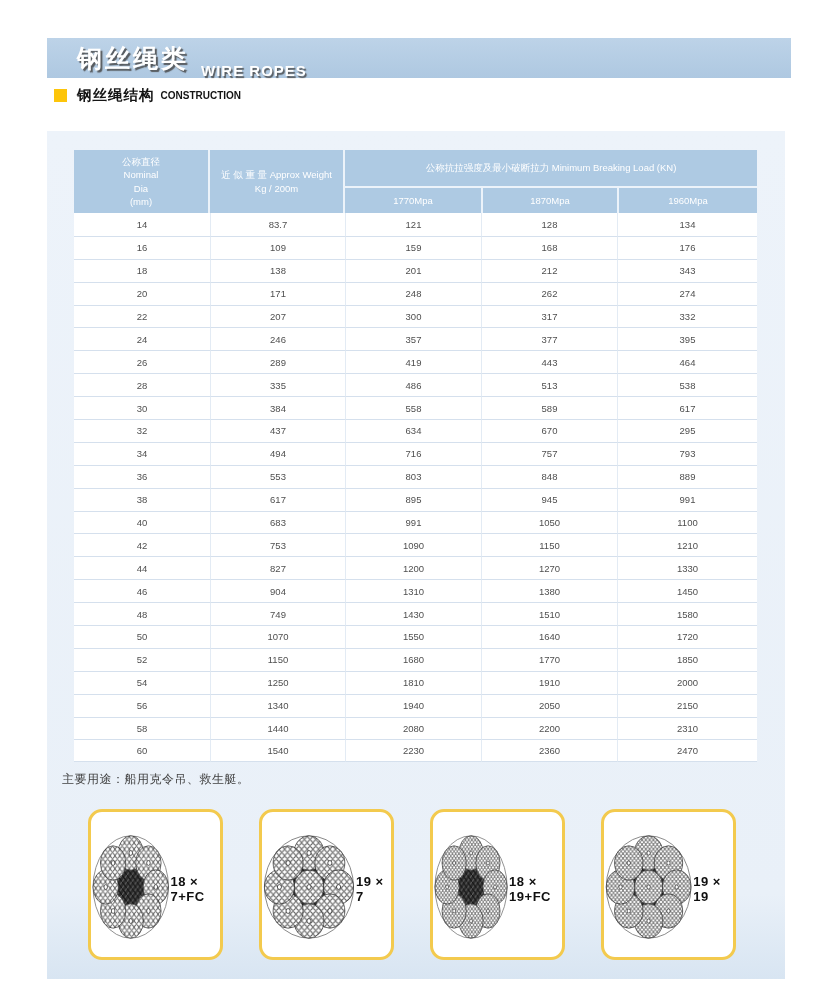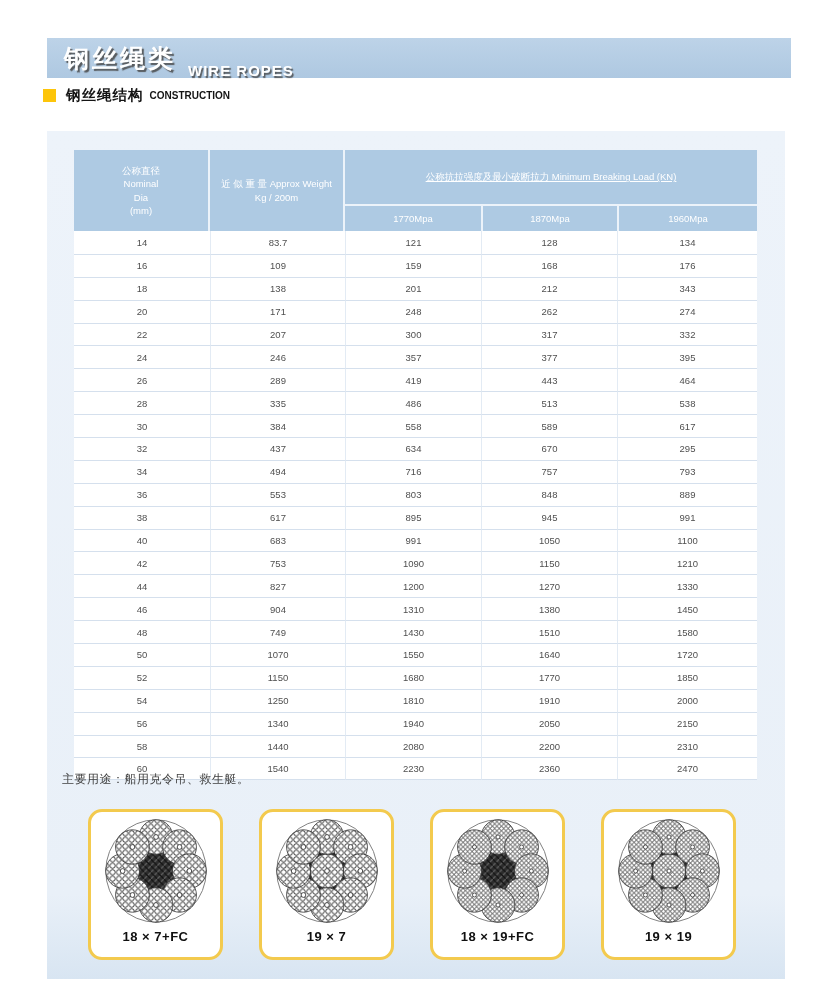--- a/index.html
+++ b/index.html
@@ -6,70 +6,70 @@
   html,body { background:#ffffff; }
   body {
     width:830px; height:1000px; position:relative;
     font-family:"Liberation Sans","DejaVu Sans",sans-serif;
     overflow:hidden;
   }
   
   .banner {
     position:absolute; left:47px; top:38px; width:744px; height:40px;
     background:linear-gradient(180deg,#bdd3e8 0%,#aec8e1 100%);
-    display:flex; align-items:center; padding-left:17px;
+    display:flex; align-items:center; padding-left:30px;
   }
   .banner-cn {
     font-size:25px; font-weight:bold; color:#ffffff; letter-spacing:3px;
     text-shadow:2px 2px 1px rgba(70,70,70,.85);
   }
   .banner-en {
     font-size:15px; font-weight:bold; color:#ffffff; letter-spacing:1px;
     margin-left:12px; margin-top:25px;
     text-shadow:1.5px 1.5px 1px rgba(70,70,70,.85);
   }
   
-  .section-heading { position:absolute; left:43px; top:86px; display:flex; align-items:center; }
+  .section-heading { position:absolute; left:54px; top:86px; display:flex; align-items:center; }
   .bullet { width:13px; height:13px; background:#fdc50a; display:inline-block; }
   .sec-cn { font-size:14.5px; font-weight:bold; color:#141414; margin-left:10px; letter-spacing:1px; }
   .sec-en { font-size:10px; font-weight:bold; color:#141414; margin-left:6px; }
   
   .panel {
     position:absolute; left:47px; top:115px; width:738px; height:848px;
     background:linear-gradient(180deg,#edf3fa 0%,#e9f0f8 90%,#d8e5f2 100%);
     margin-top:16px;
   }
   
   .spec-table {
     position:absolute; left:27px; top:19px; width:683px;
     border-collapse:separate; border-spacing:0; table-layout:fixed;
   }
   .spec-table thead th {
     background:#aecae3; color:#ffffff; font-weight:normal;
     font-size:9.5px; line-height:1.4; text-align:center; vertical-align:middle;
   }
   th.c1, th.c2 { border-right:2px solid #ecf3fa; height:63px; }
-  th.cg { height:54px;text-decoration:underline; }
+  th.cg { height:36px; }
   tr.sub th { height:27px; border-top:2px solid #ecf3fa; }
   tr.sub th + th { border-left:2px solid #ecf3fa; }
   .spec-table tbody td {
     background:#ffffff; height:22.9px; text-align:center; vertical-align:middle;
     font-size:9.5px; color:#4f4f4f;
   }
   .spec-table tbody td + td { border-left:1px solid #e3ebf4; }
   .spec-table tbody tr + tr td { border-top:1px solid #d5e0ed; }
   .spec-table tbody tr:last-child td { border-bottom:1px solid #d5e0ed; }
   
   .note { position:absolute; left:15px; top:640px; font-size:12px; color:#3f3f3f; letter-spacing:0.5px; }
   
   .cards { position:absolute; left:41px; top:678px; display:flex; }
   .card {
     width:135px; height:151px; background:#ffffff;
     border:3px solid #f3ca4e; border-radius:14px; margin-right:36px;
-    display:flex; flex-direction:column; align-items:center;
+    display:flex; align-items:center;
     padding-top:5px;
   }
   .card:last-child { margin-right:0; }
   .card svg.rope { width:106px; height:108px; display:block; }
   .card-label { font-size:13px; font-weight:bold; color:#101010; margin-top:4px; letter-spacing:0.5px; }
   .defs-holder { position:absolute; width:0; height:0; overflow:hidden; }
 </style>
 </head>
 <body>
 

